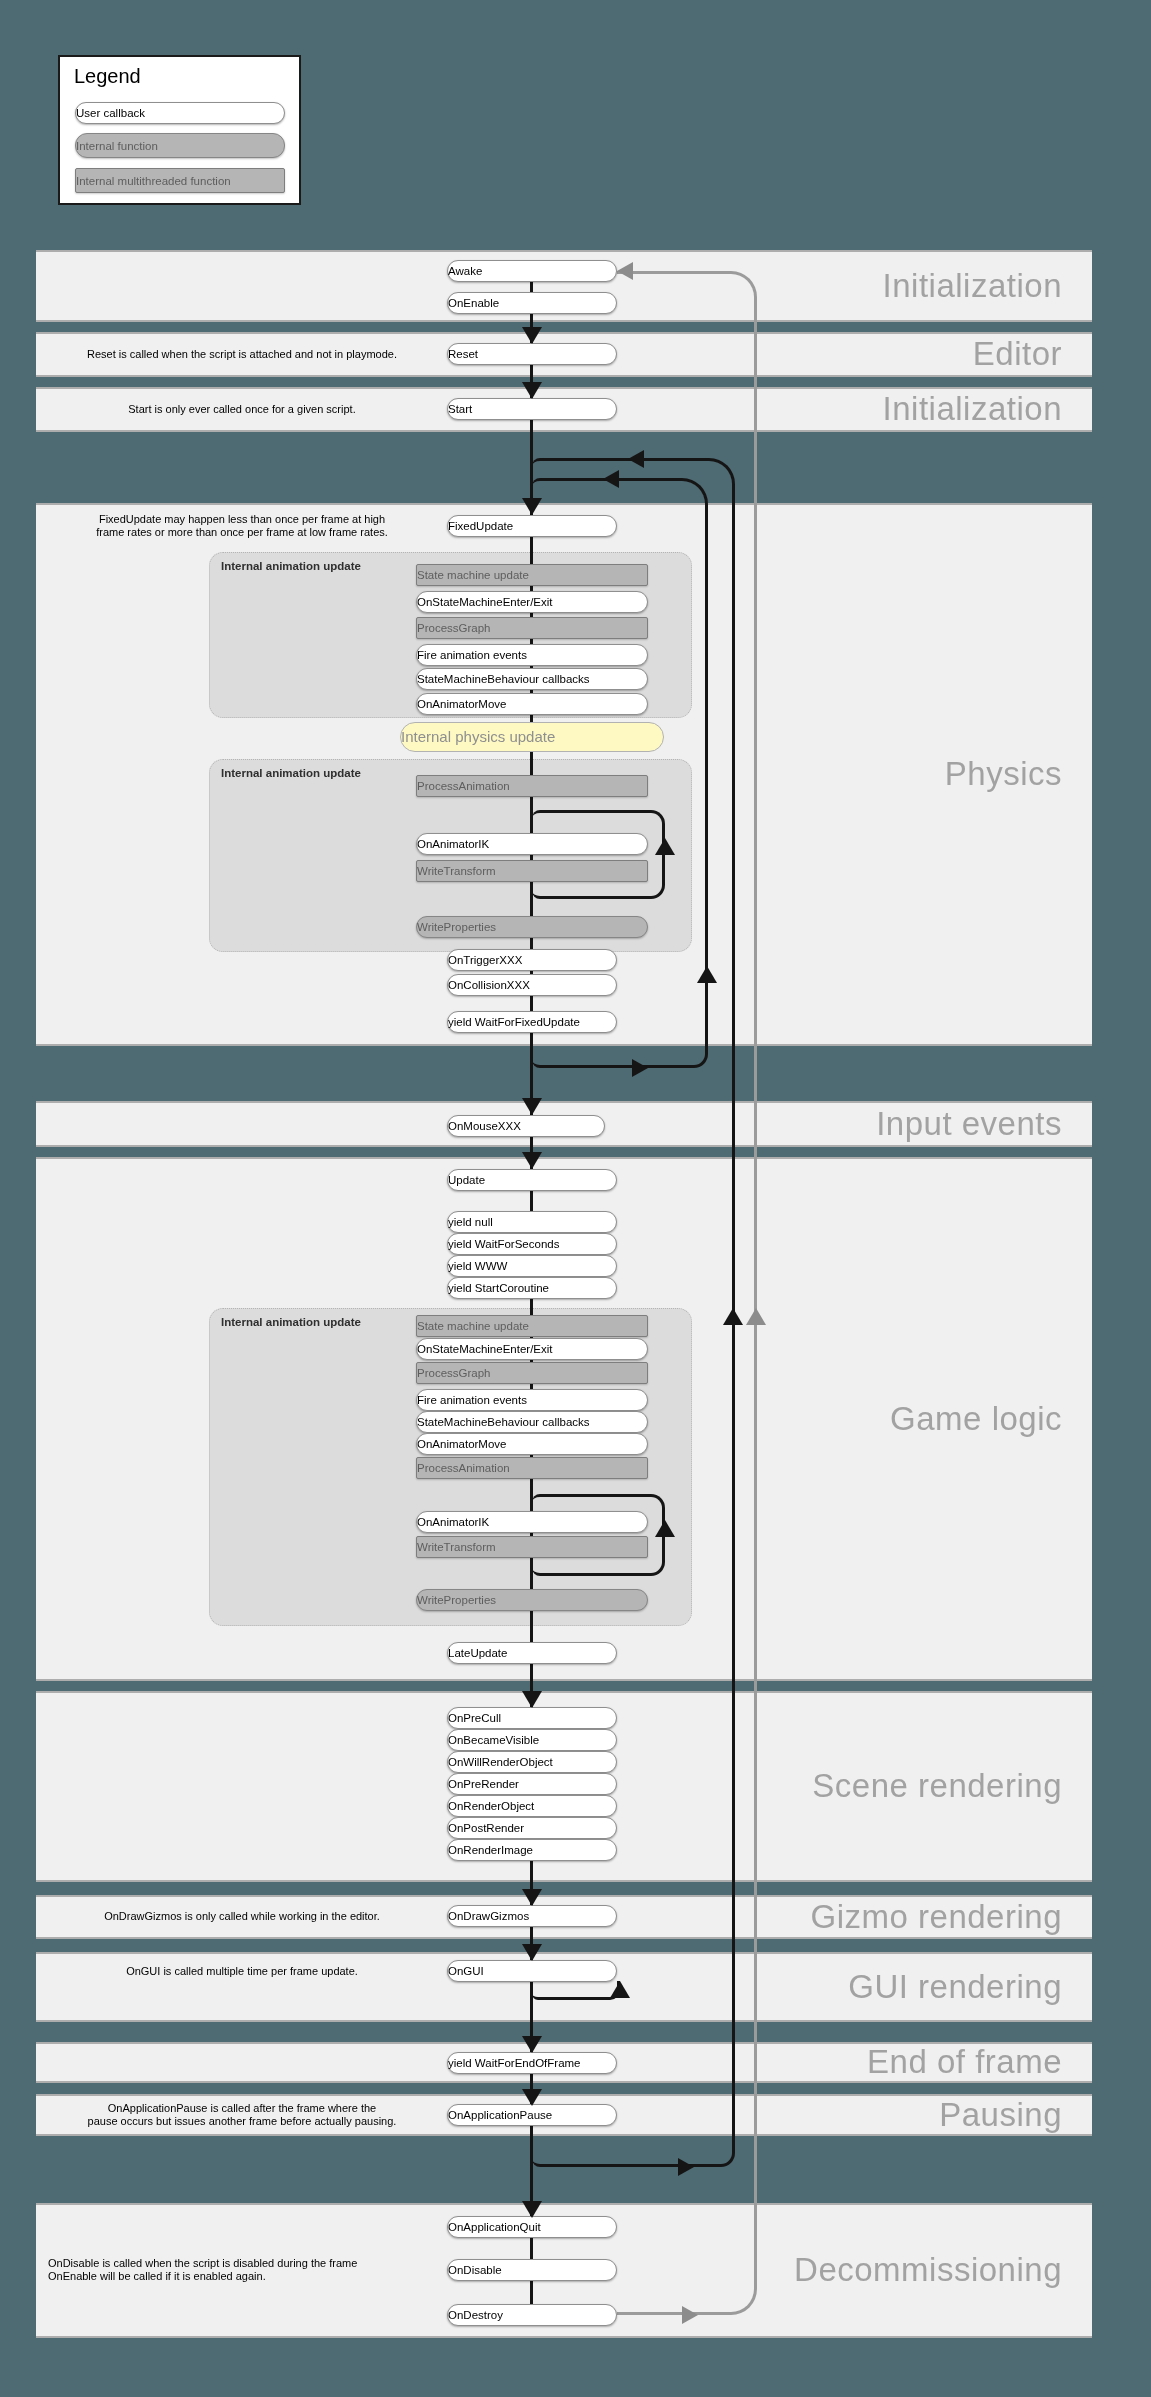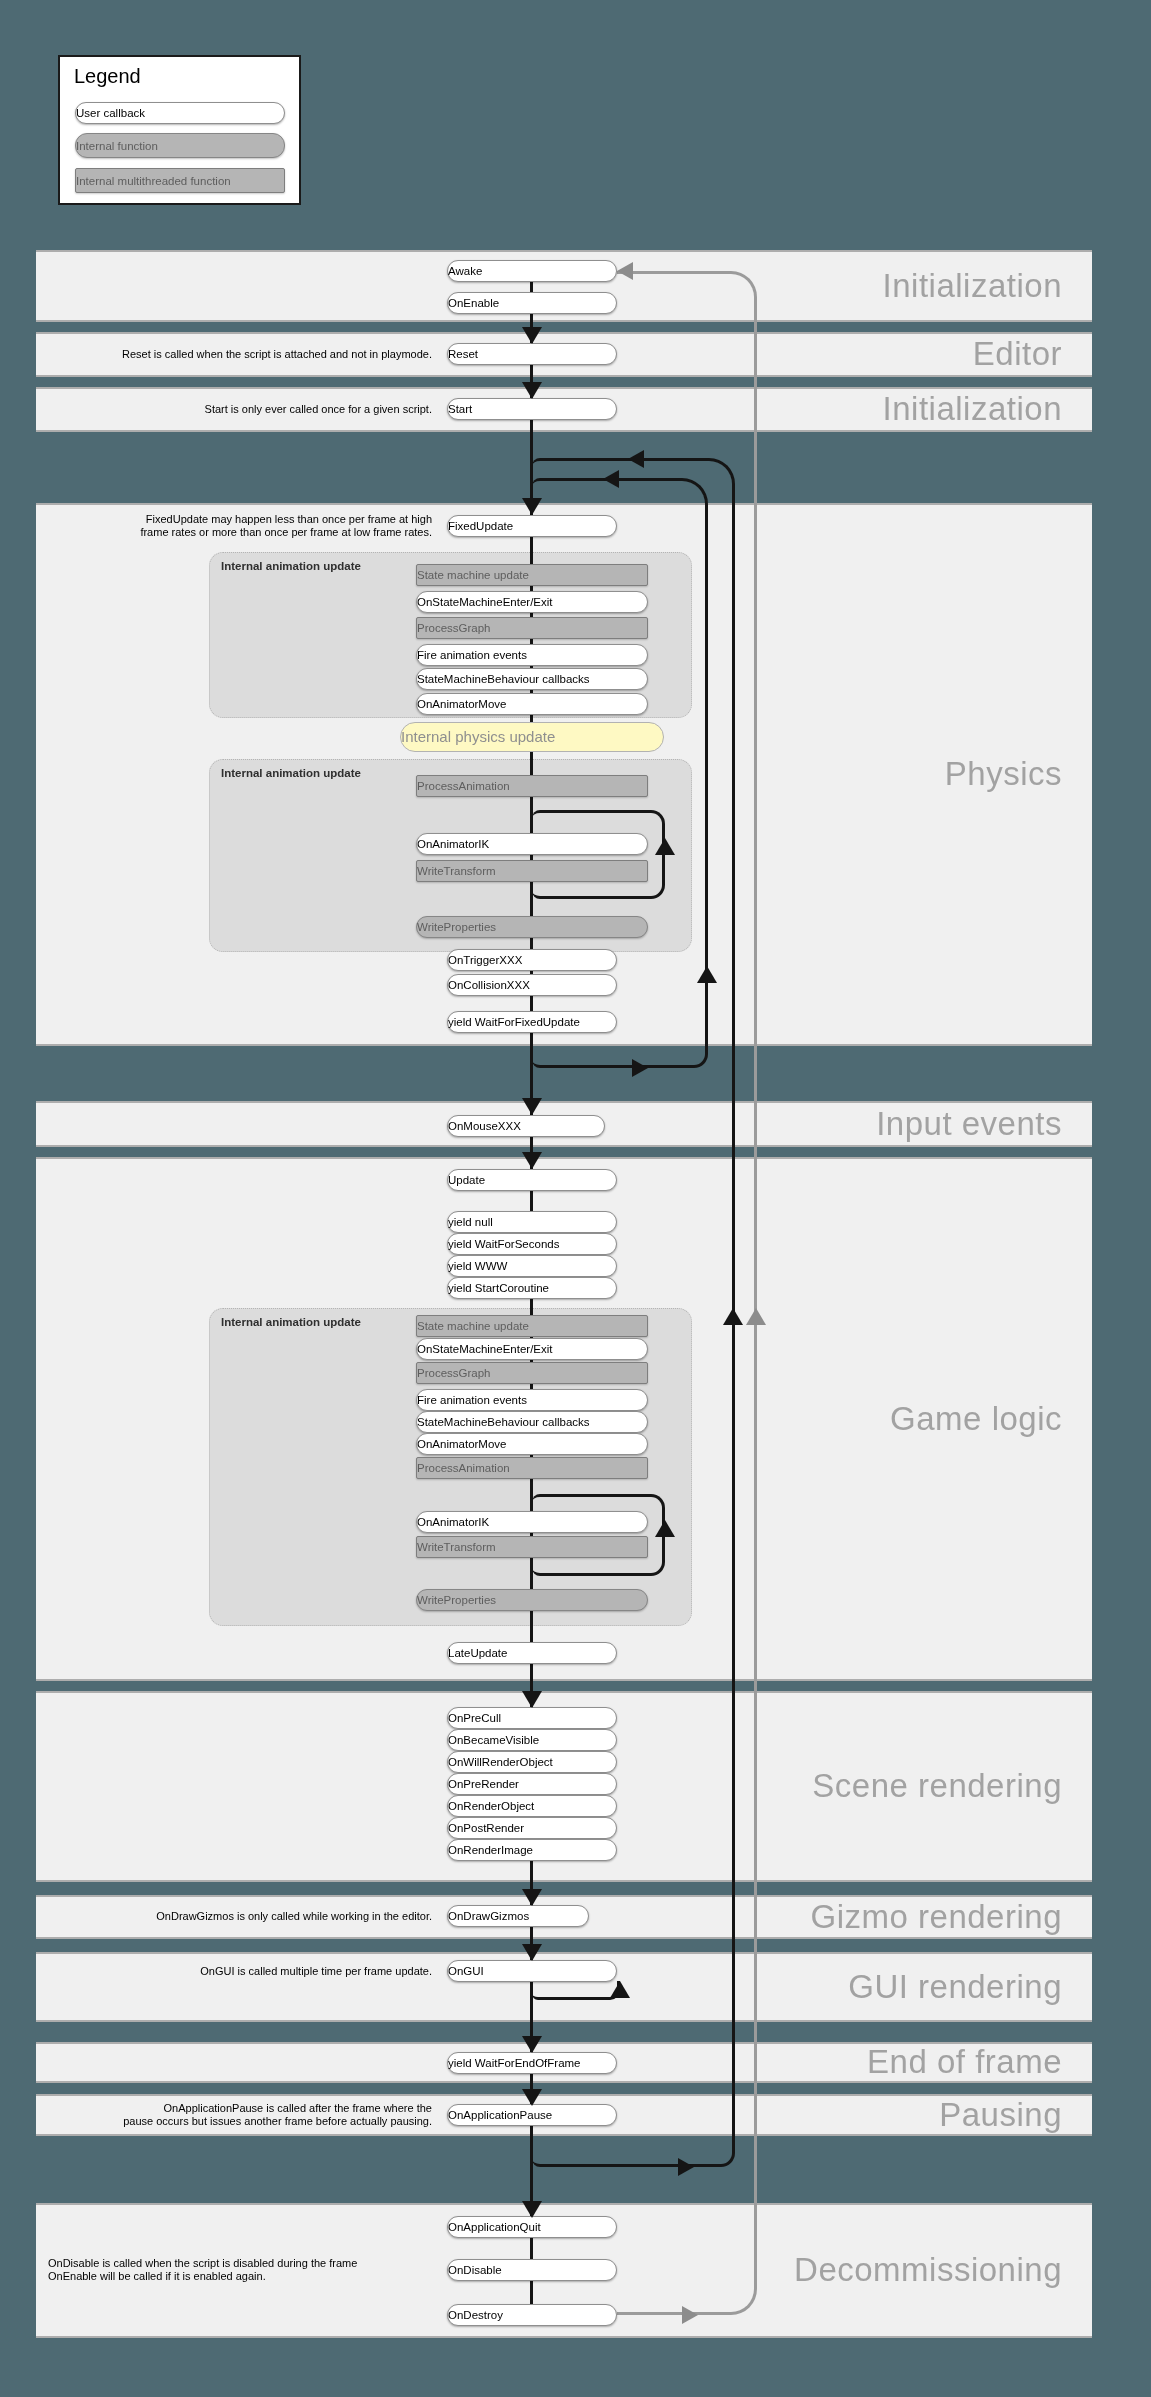--- a/index.html
+++ b/index.html
@@ -18,21 +18,21 @@
   .gbox-label{position:absolute;font-size:11.5px;font-weight:bold;color:#2f2f2f;z-index:3;}
 
   .node{position:absolute;height:22px;line-height:21px;text-align:left;font-size:11.5px;
         border-radius:11px;box-sizing:border-box;z-index:4;white-space:nowrap;}
   .user{background:#ffffff;border:1.5px solid #8f8f8f;color:#000;box-shadow:0 1px 2px rgba(0,0,0,.3);}
   .internal{background:#b5b5b5;border:1.5px solid #868686;color:#5e5e5e;box-shadow:0 1px 2px rgba(0,0,0,.25);}
   .mt{background:#b5b5b5;border:1px solid #7e7e7e;color:#5e5e5e;border-radius:2px;box-shadow:0 1px 2px rgba(0,0,0,.2);}
   .internal-big{background:#fef9c3;border:1.5px solid #b2b2b2;color:#8f8f8f;height:30px;line-height:28px;
                 font-size:15px;border-radius:15px;box-shadow:none;}
 
-  .note{position:absolute;font-size:11px;line-height:13px;color:#000;text-align:right;
+  .note{position:absolute;font-size:11px;line-height:13px;color:#000;text-align:center;
         white-space:pre-line;z-index:4;}
 
   .vline{position:absolute;background:#151515;z-index:3;}
   .path{position:absolute;border:3px solid #151515;border-left:none;background:none;
         box-sizing:border-box;z-index:3;}
   .gray{border-color:#9b9b9b;}
 
   .ad,.au,.al,.ar{position:absolute;width:0;height:0;z-index:5;}
   .ad{border-left:10px solid transparent;border-right:10px solid transparent;border-top:17px solid #151515;}
   .au{border-left:10px solid transparent;border-right:10px solid transparent;border-bottom:17px solid #151515;}
@@ -185,21 +185,21 @@
   <div class="node user" style="left:447px;top:1642px;width:170px">LateUpdate</div>
 
   <div class="node user" style="left:447px;top:1707px;width:170px">OnPreCull</div>
   <div class="node user" style="left:447px;top:1729px;width:170px">OnBecameVisible</div>
   <div class="node user" style="left:447px;top:1751px;width:170px">OnWillRenderObject</div>
   <div class="node user" style="left:447px;top:1773px;width:170px">OnPreRender</div>
   <div class="node user" style="left:447px;top:1795px;width:170px">OnRenderObject</div>
   <div class="node user" style="left:447px;top:1817px;width:170px">OnPostRender</div>
   <div class="node user" style="left:447px;top:1839px;width:170px">OnRenderImage</div>
 
-  <div class="node user" style="left:447px;top:1905px;width:142px">OnDrawGizmos</div>
+  <div class="node user" style="left:447px;top:1905px;width:170px">OnDrawGizmos</div>
   <div class="node user" style="left:447px;top:1960px;width:170px">OnGUI</div>
   <div class="node user" style="left:447px;top:2052px;width:170px">yield WaitForEndOfFrame</div>
   <div class="node user" style="left:447px;top:2104px;width:170px">OnApplicationPause</div>
   <div class="node user" style="left:447px;top:2216px;width:170px">OnApplicationQuit</div>
   <div class="node user" style="left:447px;top:2259px;width:170px">OnDisable</div>
   <div class="node user" style="left:447px;top:2304px;width:170px">OnDestroy</div>
 
 </div>
 
 </body></html>

